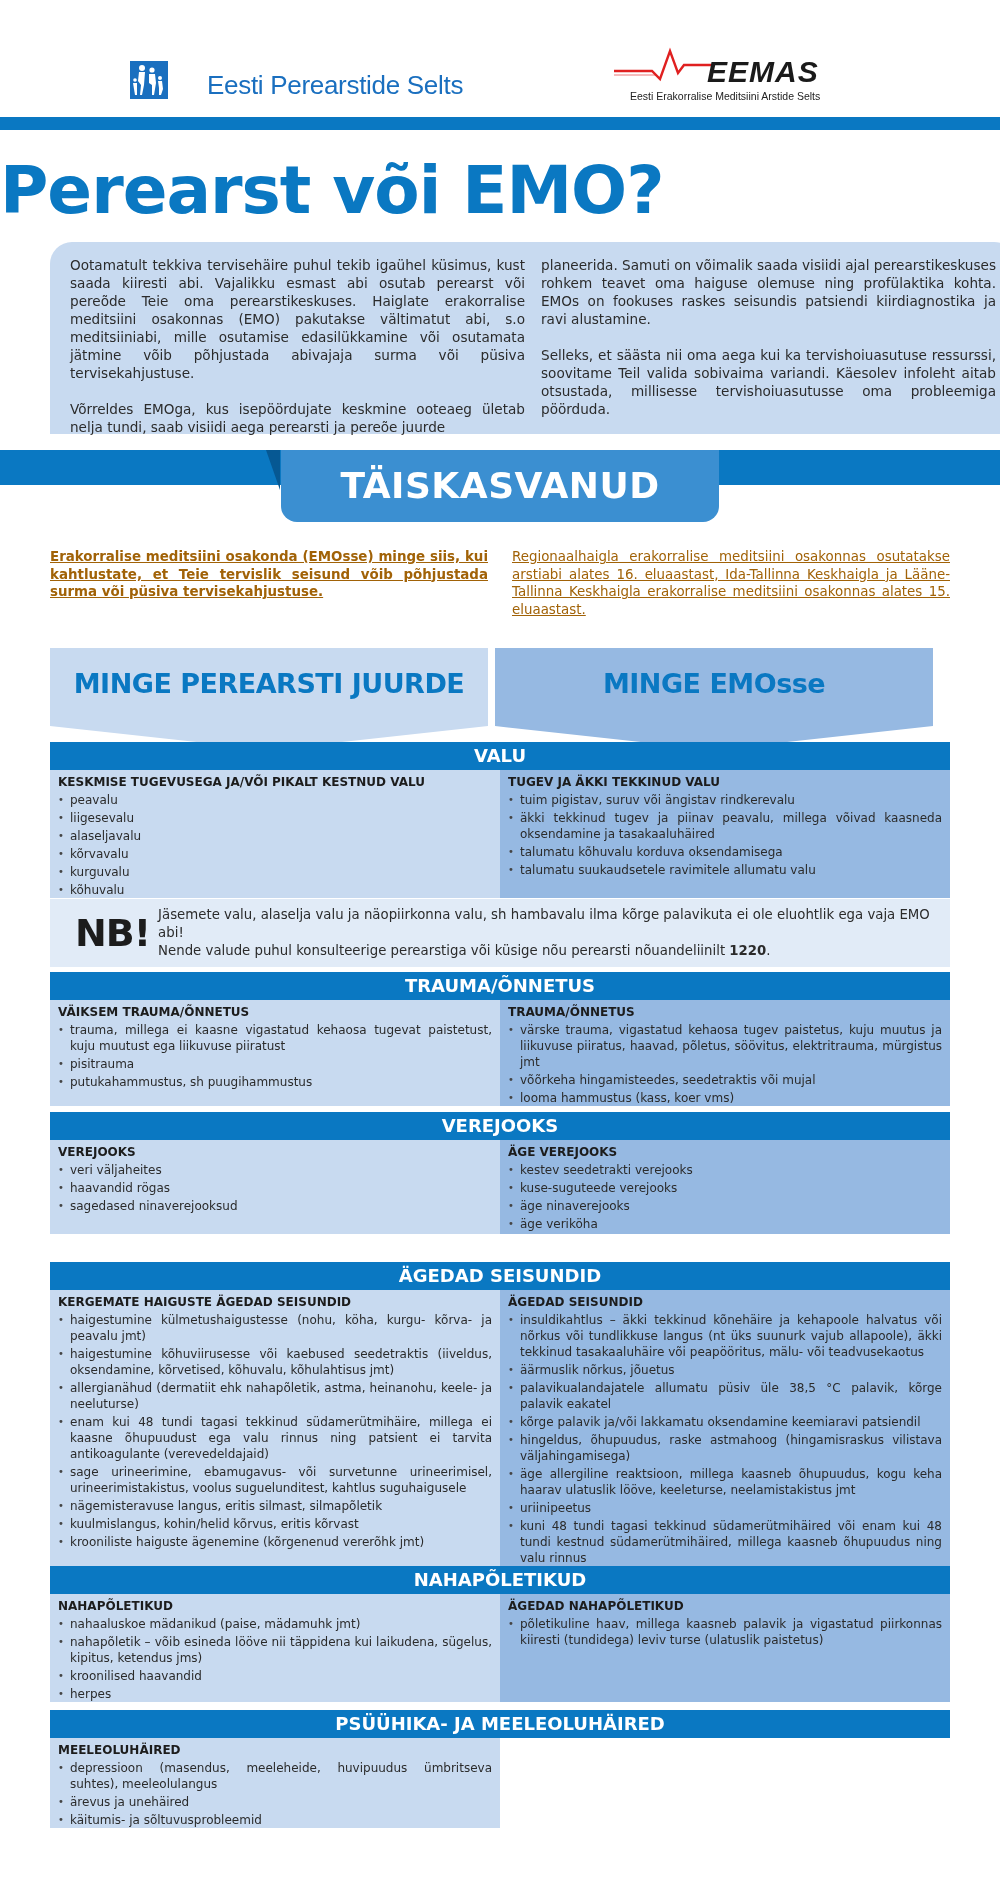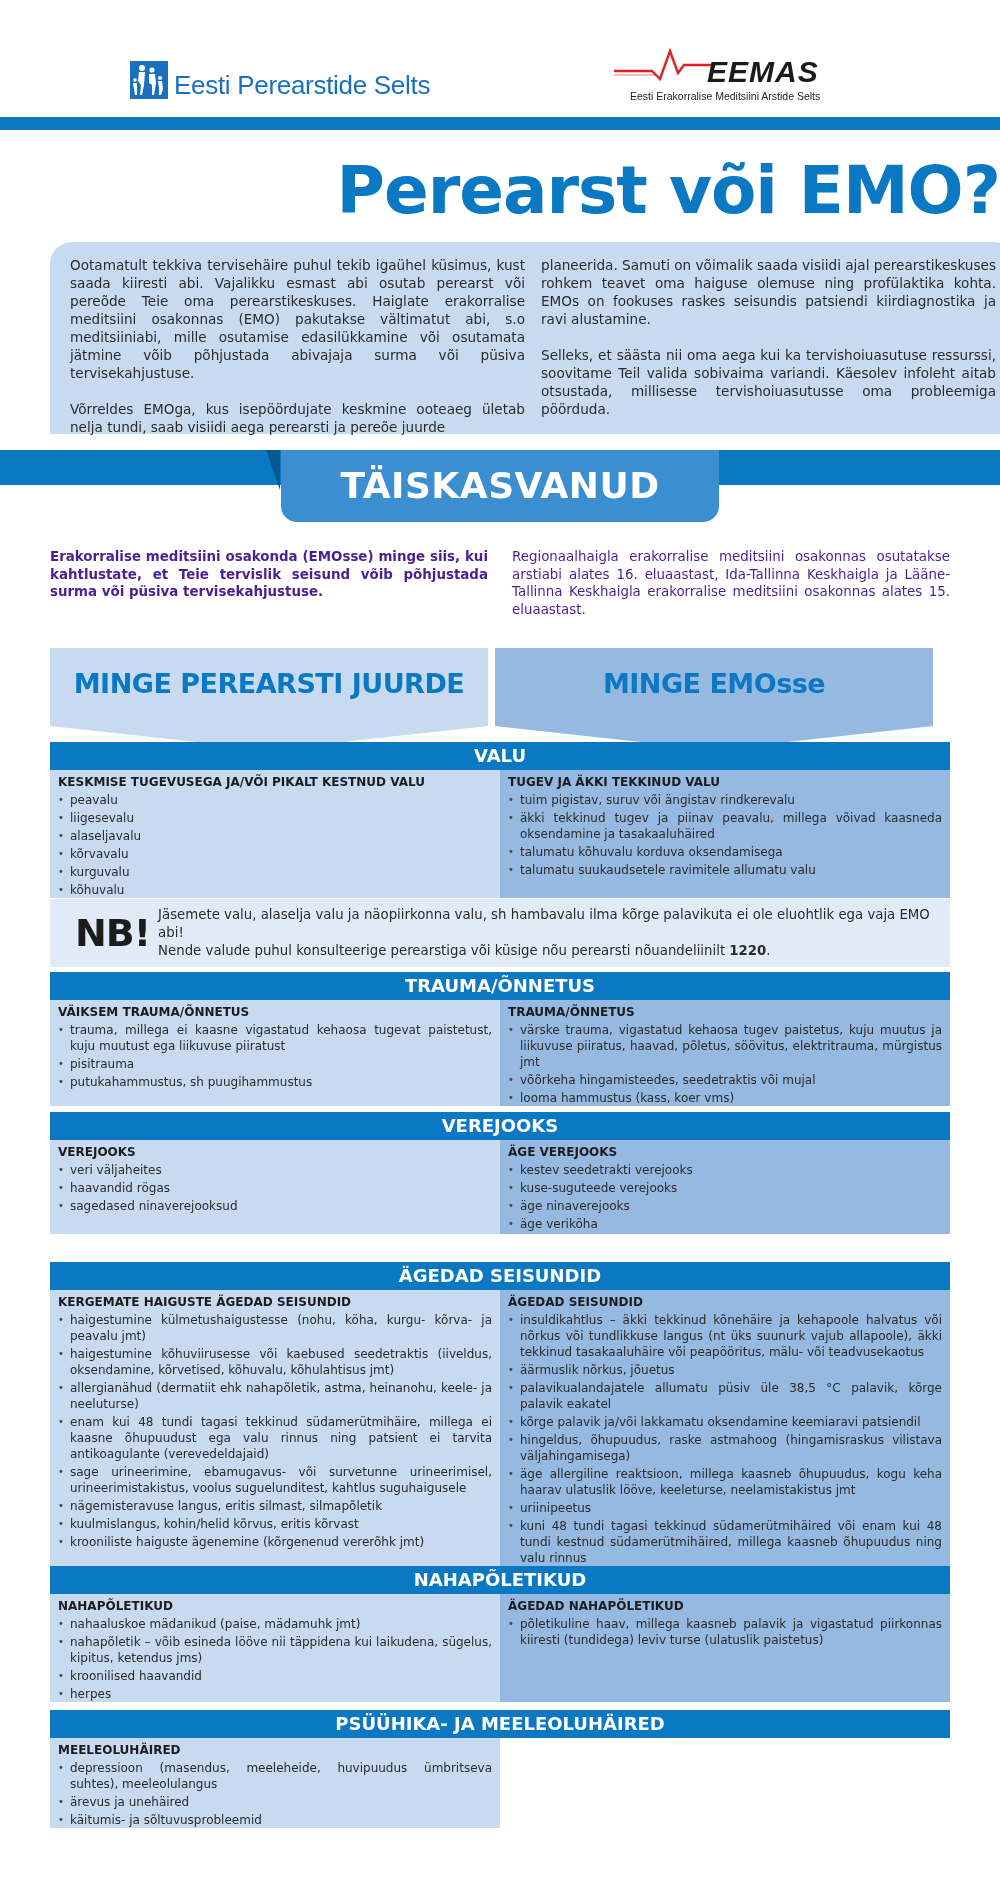--- a/index.html
+++ b/index.html
@@ -1,42 +1,42 @@
 <!DOCTYPE html>
 <html><head>
 <meta charset="utf-8">
 <style>
   * { box-sizing: border-box; margin: 0; padding: 0; }
   html, body { width: 1000px; height: 1880px; background: #ffffff; overflow: hidden; }
   body { font-family: "DejaVu Sans", sans-serif; color: #222; position: relative; }
 
   .logos { position: absolute; top: 55px; left: 0; width: 1000px; height: 60px; }
-  .logo-eps { position: absolute; left: 130px; top: 6px; display: flex; align-items: center; }
+  .logo-eps { position: absolute; left: 130px; top: 6px; display: flex; align-items: center; gap: 33px; }
   .logo-eps .mark { width: 38px; height: 38px; background: #1a6fbf; position: relative; }
   .logo-eps .mark svg { position: absolute; left: 0; top: 0; }
   .logo-eps .name { font-family: "Liberation Sans", sans-serif; font-size: 26px; color: #1a6fbf; margin-left: 6px; letter-spacing: -0.3px; position: relative; top: 5px; }
   .logo-eemas { position: absolute; left: 612px; top: -8px; width: 240px; height: 60px; }
   .logo-eemas .word { position: absolute; left: 95px; top: 8px; font-family: "Liberation Sans", sans-serif; font-weight: bold; font-style: italic; font-size: 30px; color: #1a1a1a; letter-spacing: 1px; }
   .logo-eemas .sub { position: absolute; left: 18px; top: 43px; font-family: "Liberation Sans", sans-serif; font-size: 10.5px; color: #222; white-space: nowrap; }
   .logo-eemas svg { position: absolute; left: 0; top: 0; }
 
   .top-bar { position: absolute; top: 117px; left: 0; width: 1000px; height: 13px; background: #0a78c2; }
 
-  .main-title { position: absolute; top: 152px; left: 0; width: 1000px; text-align: right; font-family: "DejaVu Sans", sans-serif; font-weight: bold; font-size: 66px; color: #0a78c2; letter-spacing: -1px; }
+  .main-title { position: absolute; top: 152px; left: 0; width: 1000px; text-align: left; font-family: "DejaVu Sans", sans-serif; font-weight: bold; font-size: 66px; color: #0a78c2; letter-spacing: -1px; }
 
   .intro { position: absolute; top: 242px; left: 50px; width: 966px; height: 192px; background: #c8daf0; border-top-left-radius: 22px; border-top-right-radius: 22px; display: flex; padding: 14px 20px 0 20px; gap: 16px; }
   .intro .col { flex: 1; font-family: "DejaVu Sans", sans-serif; font-size: 13.6px; line-height: 18px; color: #2b2b2b; text-align: justify; }
   .intro .col p + p { margin-top: 18px; }
 
   .band { position: absolute; top: 450px; left: 0; width: 1000px; height: 35px; background: #0a78c2; }
   .band-fold { position: absolute; top: 450px; left: 266px; width: 0; height: 0; border-left: 14px solid transparent; border-top: 40px solid #065893; }
   .section-tab { position: absolute; top: 450px; left: 281px; width: 438px; height: 72px; background: #3b8fd1; border-bottom-left-radius: 16px; border-bottom-right-radius: 16px; text-align: center; color: #fff; font-family: "DejaVu Sans", sans-serif; font-weight: bold; font-size: 36px; line-height: 72px; letter-spacing: 0.5px; }
 
   .note-row { position: absolute; top: 548px; left: 50px; width: 900px; display: flex; gap: 24px; }
-  .note-row .col { flex: 1; font-family: "DejaVu Sans", sans-serif; font-size: 13.4px; line-height: 17.5px; text-align: justify; color: #4c1d95; }
+  .note-row .col { flex: 1; font-family: "DejaVu Sans", sans-serif; font-size: 13.4px; line-height: 17.5px; text-align: justify; color: #a16207; text-decoration: underline; }
   .note-row .col.bold { font-weight: bold; }
 
   .arrow { position: absolute; top: 648px; width: 438px; height: 102px; }
   .arrow .label { position: absolute; left: 0; top: 20px; width: 100%; text-align: center; font-family: "DejaVu Sans", sans-serif; font-weight: bold; font-size: 27px; color: #0a78c2; letter-spacing: -0.5px; }
   .arrow svg { position: absolute; left: 0; top: 0; }
   .arrow-gp { left: 50px; }
   .arrow-emo { left: 495px; }
 
   .cat-header { position: absolute; left: 50px; width: 900px; height: 28px; background: #0a78c2; color: #fff; text-align: center; font-family: "DejaVu Sans", sans-serif; font-weight: bold; font-size: 18px; line-height: 28px; }
   .cat-body { position: absolute; left: 50px; width: 900px; display: flex; }

